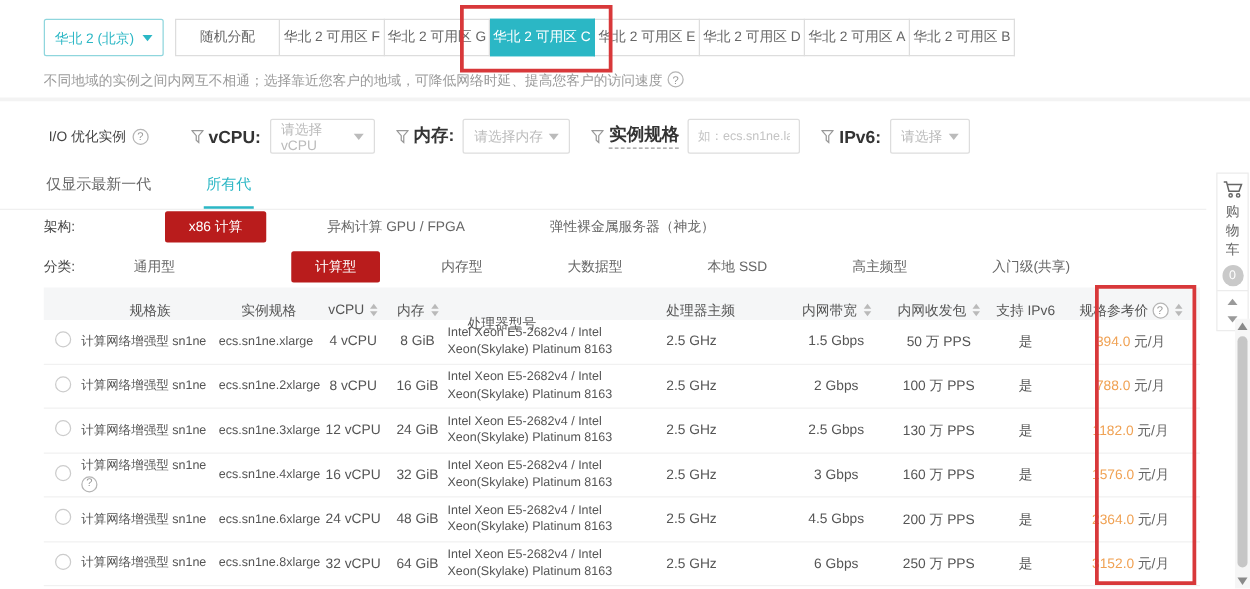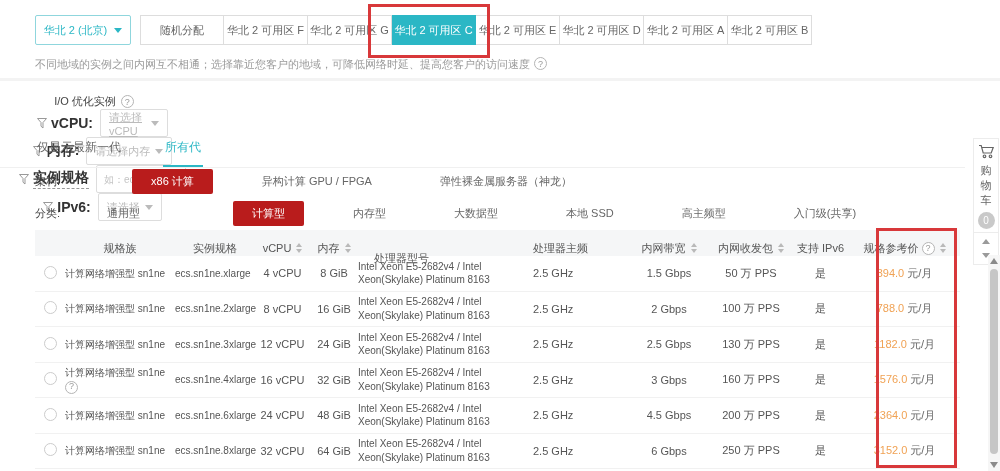--- a/index.html
+++ b/index.html
@@ -24,31 +24,31 @@
     white-space:nowrap; overflow:hidden;
   }
   .zone-tab:first-child { border-left:1px solid #ddd; }
   .zone-tab.active { background:#2bb7c5; border-color:#2bb7c5; color:#fff; }
   .notice { position:absolute; left:35px; top:57px; color:#9a9a9a; font-size:11px; display:flex; gap:4px; white-space:nowrap; }
   .redbox { position:absolute; border:3px solid #d8383a; z-index:9; pointer-events:none; }
   .redbox.tab-box { left:368px; top:4px; width:122px; height:54px; }
   .redbox.price-box { left:876px; top:228px; width:81px; height:240px; }
   .band { position:absolute; left:0; top:78px; width:100%; height:3px; background:#f3f3f3; }
   
-  .filter-row { position:absolute; left:19px; top:94px; height:30px; display:flex; align-items:center;flex-direction:column; }
+  .filter-row { position:absolute; left:39px; top:94px; height:30px; display:flex; align-items:center; }
   .io-label { display:flex; align-items:center; gap:5px; color:#444; margin-right:34px; font-size:11px; }
   .fgroup { display:flex; align-items:center; margin-right:17px; }
   .fgroup .flabel { display:flex; align-items:center; gap:4px; color:#333; font-weight:bold; font-size:14px; margin-right:7px; }
   .flabel.dashed span { border-bottom:1px dashed #999; padding-bottom:1px; }
   .select {
     height:28px; border:1px solid #ddd; border-radius:2px; background:#fff; color:#bbb;
     display:flex; align-items:center; justify-content:space-between; padding:0 8px; font-size:11px; cursor:pointer;
   }
   .select .caret-down { border-top-color:#bbb; }
-  .sel-vcpu { width:68px;text-decoration:underline; } .sel-mem { width:86px; } .sel-ipv6 { width:64px; }
+  .sel-vcpu { width:84px; } .sel-mem { width:86px; } .sel-ipv6 { width:64px; }
   .spec-input { width:90px; height:28px; border:1px solid #ddd; border-radius:2px; padding:0 7px; font-size:10px; color:#555; font-family:inherit; }
   .spec-input::placeholder { color:#c4c4c4; }
   .qmark {
     display:inline-flex; width:13px; height:13px; border:1px solid #b5b5b5; border-radius:50%;
     color:#9a9a9a; font-size:9px; align-items:center; justify-content:center; flex:none; background:#fff;
   }
   
   .gen-tabs { position:absolute; left:0; top:133px; width:965px; padding-left:35px; display:flex; gap:40px; border-bottom:1px solid #f0f0f0; }
   .gen-tab { padding:6px 2px 9px; color:#666; font-size:12px; cursor:pointer; border-bottom:2px solid transparent; }
   .gen-tab.active { color:#2bb7c5; border-bottom-color:#2bb7c5; }

